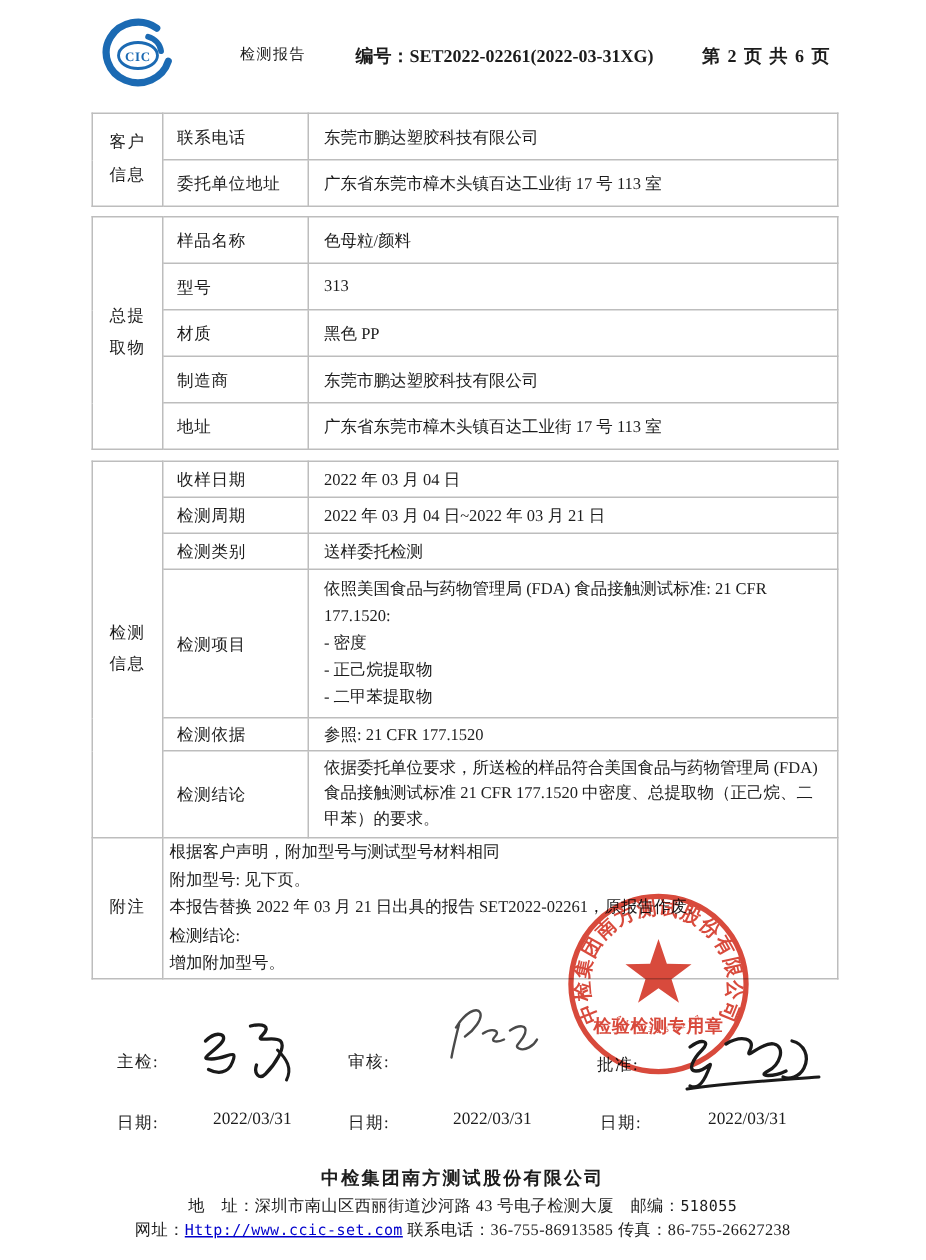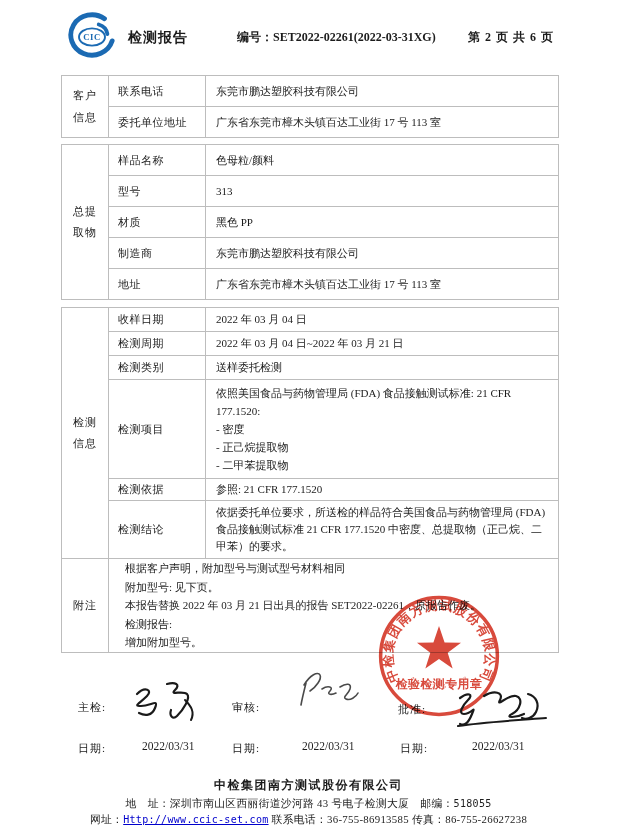--- a/index.html
+++ b/index.html
@@ -4,21 +4,21 @@
 <style>
   * { margin:0; padding:0; box-sizing:border-box; }
   html,body { background:#ffffff; }
   body {
     width:617px; height:840px; position:relative; overflow:hidden;
     font-family:"Liberation Serif","DejaVu Serif",serif;
     color:#1c1c1c;
   }
   
   .hdr-logo { position:absolute; left:62px; top:12px; width:60px; height:50px; }
-  .hdr-title { position:absolute; left:128px; top:29px; font-size:14px; font-weight:bold; letter-spacing:1px; }
+  .hdr-title { position:absolute; left:160px; top:29px; font-size:10px; font-weight:normal; letter-spacing:1px; }
   .hdr-no { position:absolute; left:237px; top:29px; font-size:12px; font-weight:bold; }
   .hdr-page { position:absolute; left:468px; top:29px; font-size:12px; font-weight:bold; letter-spacing:1px; }
   
   .tbl { position:absolute; left:61px; width:497px; border-collapse:collapse; table-layout:fixed; }
   .tbl td { border:1px solid #bdbdbd; font-size:11px; color:#1c1c1c; vertical-align:middle; }
   .t-cust { top:75px;border-radius:17px; }
   .t-samp { top:144px; }
   .t-test { top:307px; }
   col.c1 { width:47px; } col.c2 { width:97px; } col.c3 { width:353px; }
   td.sect { text-align:center; }
@@ -27,21 +27,21 @@
   td.val { padding-left:10px; padding-right:8px; }
   tr.h31 td { height:31px; }
   tr.h24 td { height:24px; }
   tr.h94 td { height:94px; }
   tr.h22 td { height:22px; }
   tr.h52 td { height:52px; }
   tr.h93 td { height:93px; }
   .mline { line-height:18px; padding:4px 0; }
   .mline div { white-space:normal; }
   .para { line-height:17px; padding:3px 0; }
-  td.notes-val { padding-left:16px; padding-right:8px; }
+  td.notes-val { padding-left:4px; padding-right:8px; }
   .notes-lines { line-height:18.6px; }
   
   .sig-label { position:absolute; font-size:11px; letter-spacing:1px; }
   .sig-date-label { position:absolute; font-size:11px; letter-spacing:1px; }
   .sig-date { position:absolute; font-size:11.5px; }
   .sig-svg { position:absolute; }
   
   .stamp { position:absolute; left:376px; top:594px; width:126px; height:124px;
            mix-blend-mode:multiply; opacity:0.92; z-index:5; }
   
@@ -164,21 +164,21 @@
   </tr>
   <tr class="h93">
     <td class="sect">
           <div class="wrapv">附注</div>
         </td>
     <td class="notes-val" colspan="2">
       <div class="notes-lines">
         <div>根据客户声明，附加型号与测试型号材料相同</div>
         <div>附加型号: 见下页。</div>
         <div>本报告替换 2022 年 03 月 21 日出具的报告 SET2022-02261，原报告作废。</div>
-        <div>检测报告:</div>
+        <div>检测结论:</div>
         <div>增加附加型号。</div>
       </div>
     </td>
   </tr>
 </tbody>
   </table>
 
 <span class="sig-label" style="left:78px; top:700px;">主检:</span>
 <span class="sig-label" style="left:232px; top:700px;">审核:</span>
 <span class="sig-label" style="left:398px; top:702px;">批准:</span>

